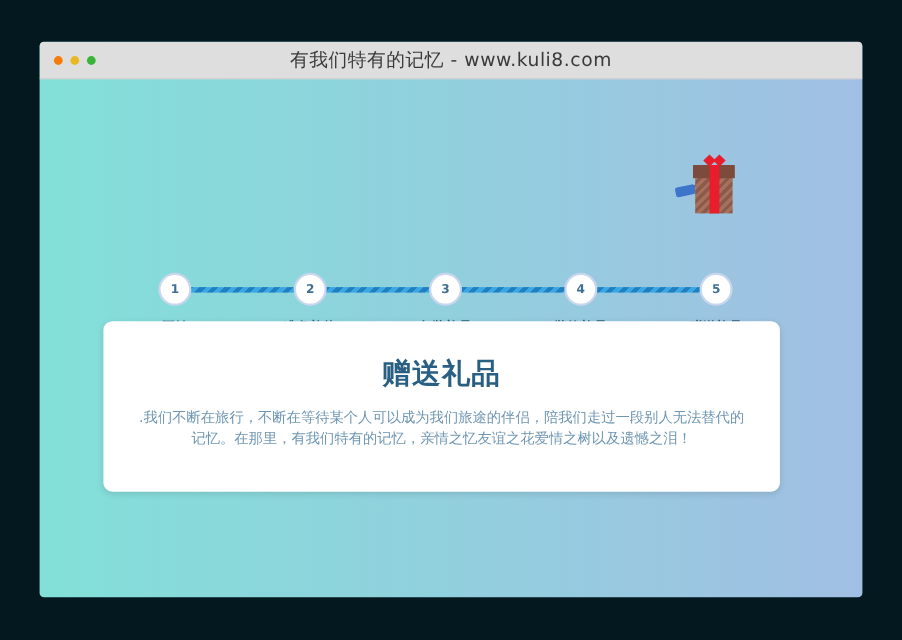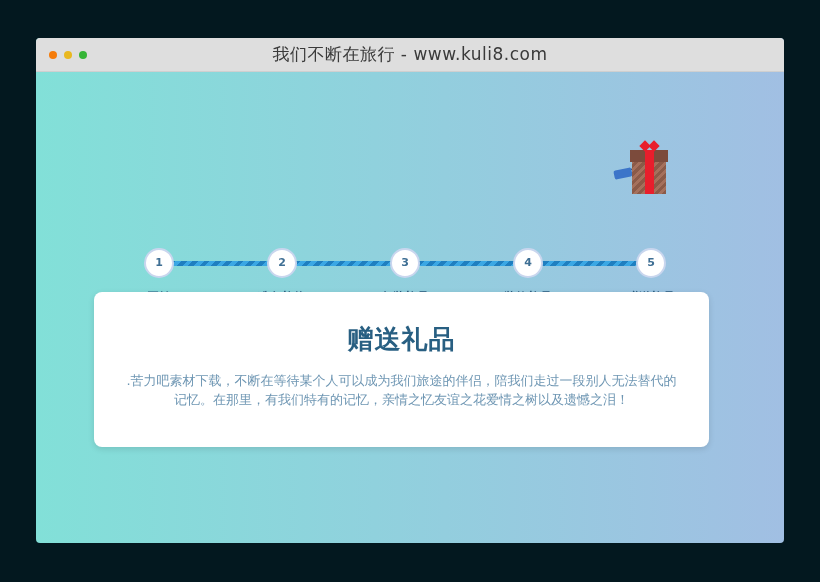--- a/index.html
+++ b/index.html
@@ -100,21 +100,21 @@
 </head>
 <body>
 
 <div class="window">
   <div class="titlebar">
     <div class="dots">
       <span class="dot" style="background:#f57c0a"></span>
       <span class="dot" style="background:#e9b820"></span>
       <span class="dot" style="background:#36b537"></span>
     </div>
-    <div class="title">我们不断在旅行 - www.kuli8.com</div>
+    <div class="title">有我们特有的记忆 - www.kuli8.com</div>
   </div>
 
   <div class="content">
     <div class="gift">
       <div class="string"></div>
       <div class="tag"></div>
       <div class="box"></div>
       <div class="lid"></div>
       <div class="ribbon"></div>
       <div class="bow-l"></div>
@@ -140,16 +140,16 @@
         <div class="step-label">装饰礼品</div>
       </div>
       <div class="step" style="left:512px">
         <div class="circle">5</div>
         <div class="step-label">赠送礼品</div>
       </div>
     </div>
 
     <div class="card">
       <div class="card-title">赠送礼品</div>
-      <p class="card-text">.苦力吧素材下载，不断在等待某个人可以成为我们旅途的伴侣，陪我们走过一段别人无法替代的记忆。在那里，有我们特有的记忆，亲情之忆友谊之花爱情之树以及遗憾之泪！</p>
+      <p class="card-text">.我们不断在旅行，不断在等待某个人可以成为我们旅途的伴侣，陪我们走过一段别人无法替代的记忆。在那里，有我们特有的记忆，亲情之忆友谊之花爱情之树以及遗憾之泪！</p>
     </div>
   </div>
 </div>
 
 </body></html>

